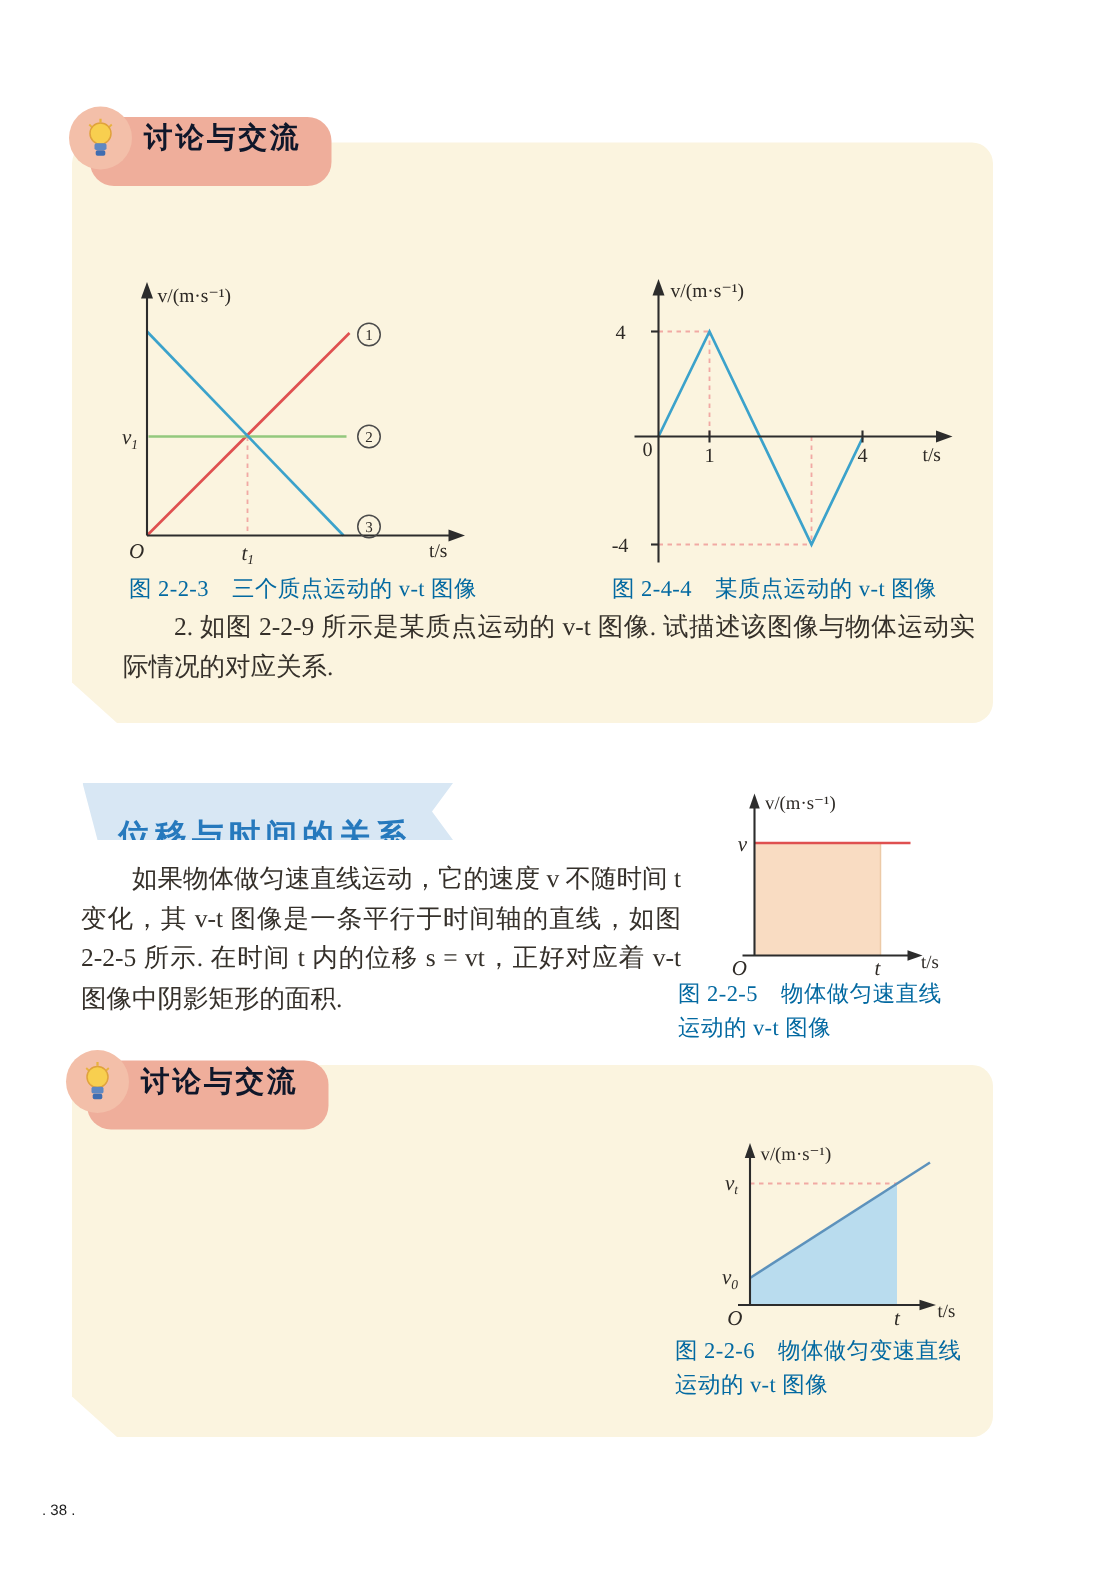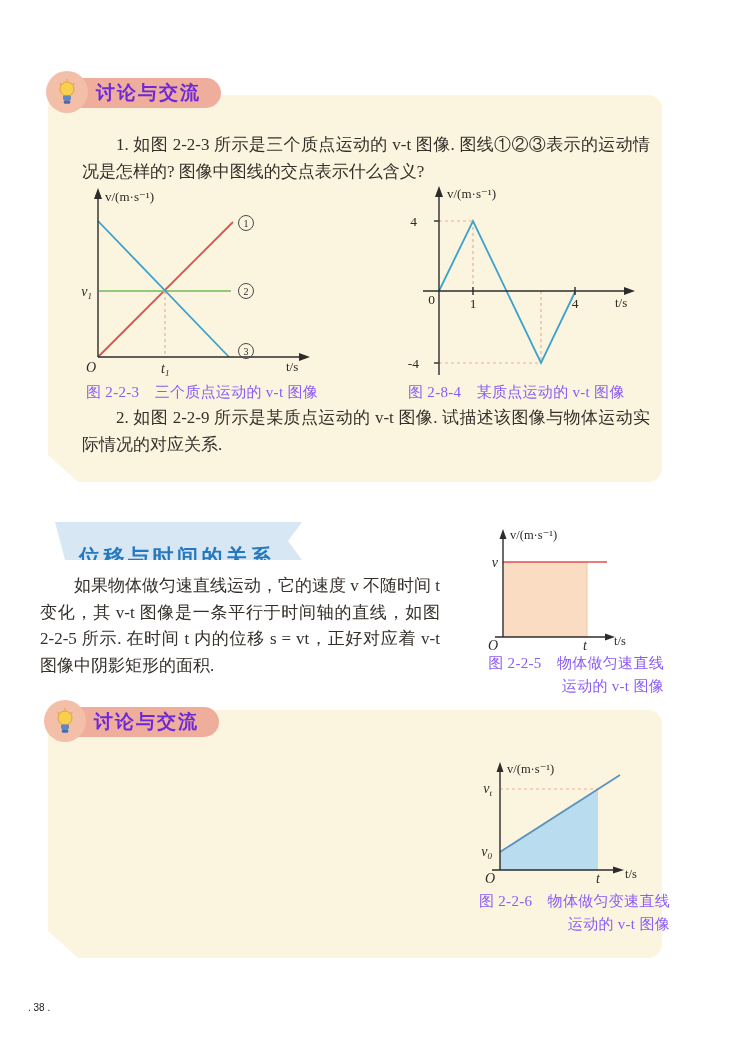--- a/index.html
+++ b/index.html
@@ -7,41 +7,41 @@
     position:relative; width:733px; height:1062px; background:#ffffff;
     font-family:"Liberation Serif","DejaVu Serif",serif; color:#35302a; overflow:hidden;
   }
   
   .panel { position:absolute; background:#fbf4df; border-radius:14px; }
   .corner-cut { position:absolute; left:0; bottom:0; width:30px; height:27px;
     background:#ffffff; clip-path:polygon(0 0,0 100%,100% 100%); }
   
   .badge { position:absolute; z-index:3; }
   .badge-pill { position:absolute; left:14px; top:7px; height:30px; line-height:30px;
-    background:#efae9b; border-radius:16px; padding:0 20px 0 36px; white-space:nowrap;
+    background:#efae9b; border-radius:16px; padding:0 20px 16px 36px; white-space:nowrap;
     font-family:"Liberation Sans","DejaVu Sans",sans-serif; font-weight:bold;
-    font-size:19px; color:#6d28d9; letter-spacing:2px; }
+    font-size:19px; color:#0f172a; letter-spacing:2px; }
   .badge-circle { position:absolute; left:0; top:0; width:42px; height:42px;
     border-radius:50%; background:#f3bfa9; display:flex; align-items:center;
     justify-content:center; z-index:4; }
   
   .section-banner { position:absolute; left:55px; top:522px; width:247px; height:38px;
     background:#d8e7f4; display:flex; align-items:center;
     clip-path:polygon(0 0,100% 0,calc(100% - 14px) 50%,100% 100%,10px 100%); }
   .section-banner .title { font-family:"Liberation Sans","DejaVu Sans",sans-serif;
     font-weight:bold; font-size:21px; color:#2679bd; letter-spacing:3.5px; padding-left:24px;margin-top:32px; }
   
   .para { position:absolute; font-size:17px; line-height:26.5px; text-align:justify;
     color:#35302a; margin:0; }
   .indent { text-indent:2em; }
   .para sub { font-size:11px; }
   
-  .caption { position:absolute; font-size:15px; color:#8b5cf6; white-space:nowrap;
+  .caption { position:absolute; font-size:15px; color:#0369a1; white-space:nowrap;
     letter-spacing:0.3px; }
-  .caption-center { white-space:normal; text-align:right; line-height:23px; }
+  .caption-center { white-space:normal; text-align:left; line-height:23px; }
   
   svg.chart { position:absolute; overflow:visible; }
   svg text { font-family:"Liberation Serif","DejaVu Serif",serif; font-size:13px; fill:#2e2a26; }
   svg text.var { font-style:italic; font-size:14px; }
   svg text.tick { font-size:13.5px; }
   svg tspan.sub { font-size:9px; }
   .axis { stroke:#2c2c2c; stroke-width:1.4; fill:none; }
   .axishead { fill:#2c2c2c; stroke:none; }
   .dash { stroke:#f1a9a4; stroke-width:1.2; stroke-dasharray:3 3; fill:none; }
   .marker-circle { fill:none; stroke:#4a4a4a; stroke-width:1; }
@@ -65,21 +65,20 @@
         <line x1="11" y1="0" x2="11" y2="2.5" stroke="#e8b23e" stroke-width="1.5"></line>
         <line x1="3.5" y1="4" x2="5.5" y2="6" stroke="#e8b23e" stroke-width="1.2"></line>
         <line x1="18.5" y1="4" x2="16.5" y2="6" stroke="#e8b23e" stroke-width="1.2"></line>
         <circle cx="11" cy="10" r="7" fill="#f8cf4f" stroke="#e0a23c" stroke-width="1"></circle>
         <rect x="7" y="16.5" width="8" height="4.5" rx="1.2" fill="#5e88c2"></rect>
         <rect x="7.8" y="21.2" width="6.4" height="3.6" rx="1.2" fill="#3f6db0"></rect>
       </svg>
     </div>
   </div>
 
-  <p class="para indent" style="left:82px; top:132px; width:568px;">1. 如图 2-2-3 所示是三个质点运动的 v-t 图像. 图线①②③表示的运动情况是怎样的? 图像中图线的交点表示什么含义?</p>
 
   <svg class="chart" style="left:78px; top:186px;" width="250" height="200" viewBox="0 0 250 200">
     <line class="dash" x1="87" y1="105" x2="87" y2="171"></line>
     <line x1="20" y1="171" x2="155" y2="36" stroke="#df5050" stroke-width="1.8"></line>
     <line x1="21" y1="105" x2="153" y2="105" stroke="#93c87d" stroke-width="1.8"></line>
     <line x1="20" y1="35" x2="151" y2="171" stroke="#3ba2cb" stroke-width="1.8"></line>
     <line class="axis" x1="20" y1="171" x2="225" y2="171"></line>
     <polygon class="axishead" points="232,171 221,167 221,175"></polygon>
     <line class="axis" x1="20" y1="171" x2="20" y2="9"></line>
     <polygon class="axishead" points="20,2 16,13 24,13"></polygon>
@@ -118,29 +117,29 @@
     <line class="axis" x1="80" y1="104" x2="80" y2="112"></line>
     <line class="axis" x1="182" y1="104" x2="182" y2="112"></line>
     <text x="54" y="15">v/(m·s⁻¹)</text>
     <text class="tick" x="24" y="43" text-anchor="end">4</text>
     <text class="tick" x="42" y="121" text-anchor="end">0</text>
     <text class="tick" x="80" y="125" text-anchor="middle">1</text>
     <text class="tick" x="182" y="125" text-anchor="middle">4</text>
     <text class="tick" x="26" y="185" text-anchor="end">-4</text>
     <text x="222" y="124">t/s</text>
   </svg>
-  <div class="caption" style="left:408px; top:383px;">图 2-8-4　某质点运动的 v-t 图像</div>
+  <div class="caption" style="left:408px; top:383px;">图 2-4-4　某质点运动的 v-t 图像</div>
 
   <p class="para indent" style="left:82px; top:405px; width:568px;">2. 如图 2-2-9 所示是某质点运动的 v-t 图像. 试描述该图像与物体运动实际情况的对应关系.</p>
 
   <div class="section-banner">
     <span class="title">位移与时间的关系</span>
   </div>
 
-  <p class="para indent" style="left:40px; top:573px; width:400px;">如果物体做匀速直线运动，它的速度 v 不随时间 t 变化，其 v-t 图像是一条平行于时间轴的直线，如图 2-2-5 所示. 在时间 t 内的位移 s = vt，正好对应着 v-t 图像中阴影矩形的面积.</p>
+  <p class="para indent" style="left:54px; top:573px; width:400px;">如果物体做匀速直线运动，它的速度 v 不随时间 t 变化，其 v-t 图像是一条平行于时间轴的直线，如图 2-2-5 所示. 在时间 t 内的位移 s = vt，正好对应着 v-t 图像中阴影矩形的面积.</p>
 
   <svg class="chart" style="left:468px; top:524px;" width="192" height="128" viewBox="0 0 192 128">
     <rect x="35.5" y="38" width="83.5" height="75" fill="#f9dcc2"></rect>
     <line x1="119" y1="38" x2="119" y2="113" stroke="#eccaa7" stroke-width="1"></line>
     <line x1="35" y1="38" x2="139" y2="38" stroke="#df5050" stroke-width="1.6"></line>
     <line class="axis" x1="27" y1="113" x2="141" y2="113"></line>
     <polygon class="axishead" points="147,113 137,109.5 137,116.5"></polygon>
     <line class="axis" x1="35" y1="113" x2="35" y2="12"></line>
     <polygon class="axishead" points="35,5 31.5,15 38.5,15"></polygon>
     <text x="42" y="15" style="font-size:12.5px">v/(m·s⁻¹)</text>

